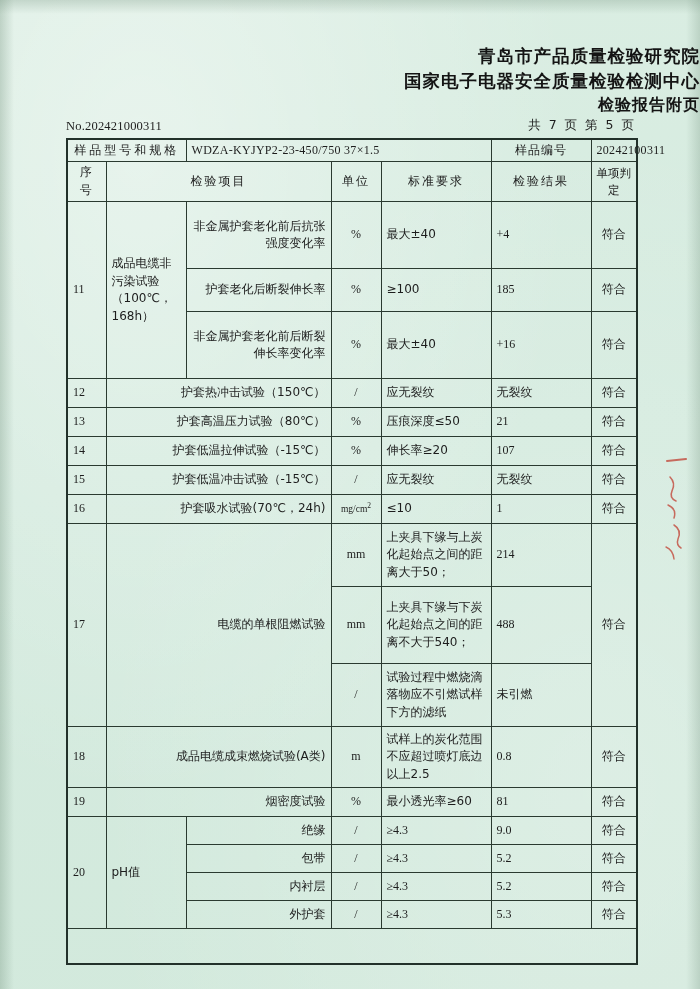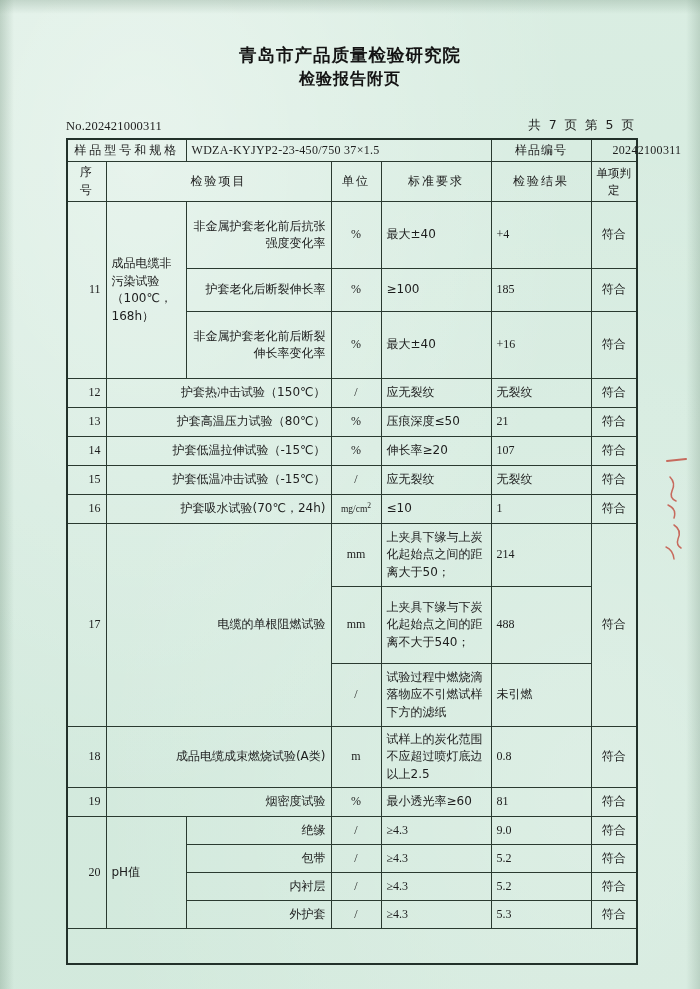--- a/index.html
+++ b/index.html
@@ -40,25 +40,26 @@
   }
 
   
   .header {
     position: absolute;
     left: 0; right: 0;
     top: 44px;
     text-align: center;
   }
   .header .line {
-    font-family: Liberation Mono, monospace;
+    font-family: Liberation Serif, serif;
     font-weight: bold;
     letter-spacing: 1px;
     line-height: 1.42;
     color: #141414;
+    text-align: right;
   }
   .header .l1 { font-size: 17.5px; }
   .header .l2 { font-size: 17.5px; }
   .header .l3 { font-size: 16px; }
 
   .subhead {
     position: absolute;
     left: 66px;
     right: 64px;
     top: 114px;
@@ -127,21 +128,21 @@
   
   .colhead td {
     text-align: center;
     font-size: 12.5px;
     letter-spacing: 2px;
     padding: 5px 2px;
     font-family: "DejaVu Sans", "Liberation Sans", sans-serif;
   }
 
   .idx {
-    text-align: right;
+    text-align: left;
     font-size: 11.5px;
   }
   .unit {
     text-align: center;
     font-size: 10.5px;
   }
   .unit.small {
     font-size: 9.5px;
     font-family: "Liberation Serif", serif;
     margin-left: 16px;
@@ -190,20 +191,21 @@
 </head>
 <body>
 
 <div class="page">
   <div class="edge-shadow"></div>
   <div class="edge-shadow right"></div>
   <div class="edge-shadow top"></div>
 
   <div class="header">
     <div class="line l1 cjk">青岛市产品质量检验研究院</div>
+    <div class="line l2 cjk">国家电子电器安全质量检验检测中心</div>
     <div class="line l3 cjk">检验报告附页</div>
   </div>
 
   <div class="subhead">
     <div class="report-no">No.202421000311</div>
     <div class="pageno cjk">共 7 页 第 5 页</div>
   </div>
 
   <div class="tablewrap">
     <table class="report">
@@ -215,21 +217,21 @@
         <col style="width:110px">
         <col style="width:100px">
         <col style="width:46px">
       </colgroup>
       <tbody>
 
         <tr>
           <td colspan="2" class="spec-label cjk">样品型号和规格</td>
           <td colspan="3" class="spec-value num">WDZA-KYJYP2-23-450/750  37×1.5</td>
           <td class="spec-label cjk" style="letter-spacing:1px">样品编号</td>
-          <td class="spec-value num" style="padding-left:21px;white-space:nowrap">20242100311</td>
+          <td class="spec-value num" style="padding-left:5px;white-space:nowrap">20242100311</td>
         </tr>
 
         <tr class="colhead">
           <td>序号</td>
           <td colspan="2">检验项目</td>
           <td>单位</td>
           <td>标准要求</td>
           <td>检验结果</td>
           <td style="letter-spacing:0px;font-size:11.5px">单项判定</td>
         </tr>

